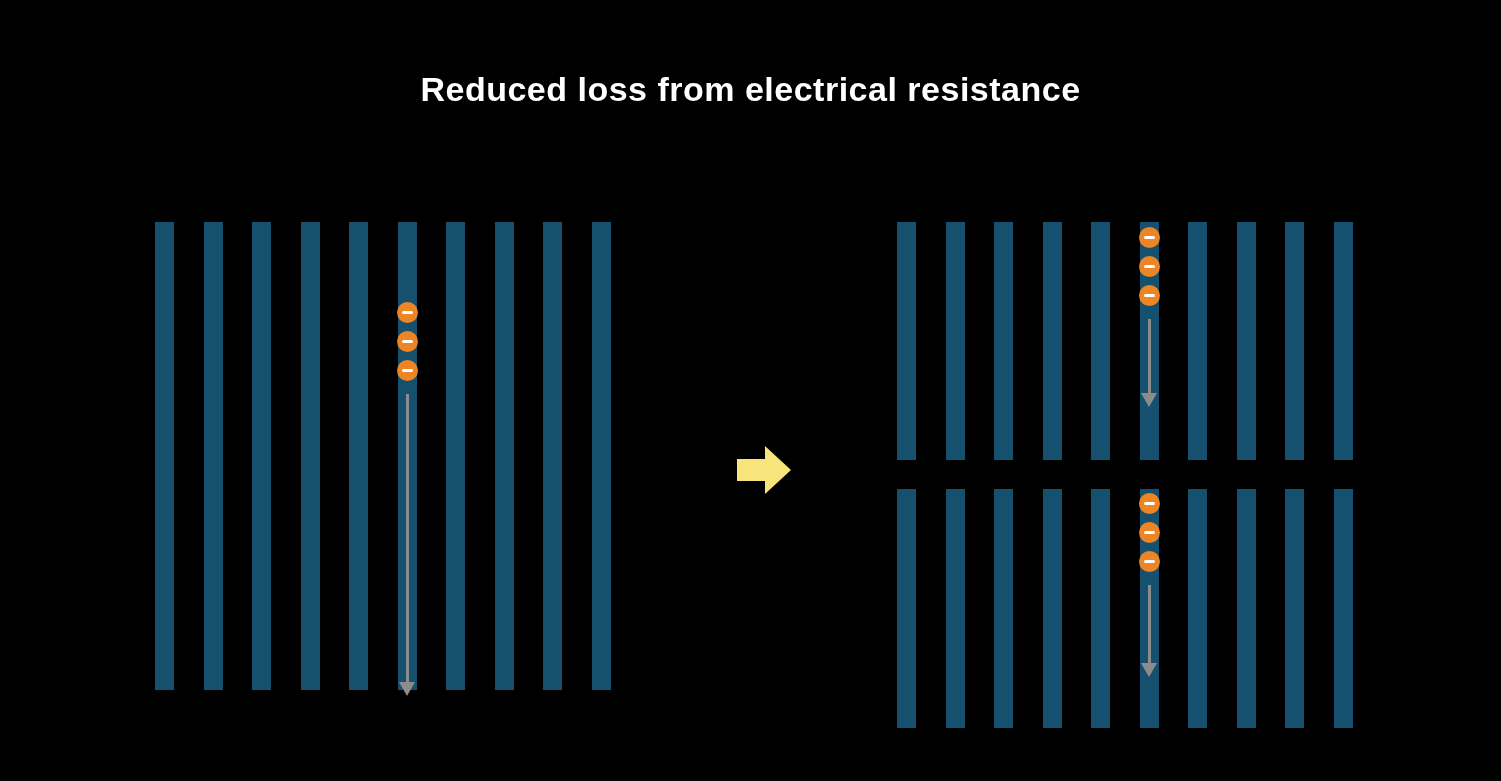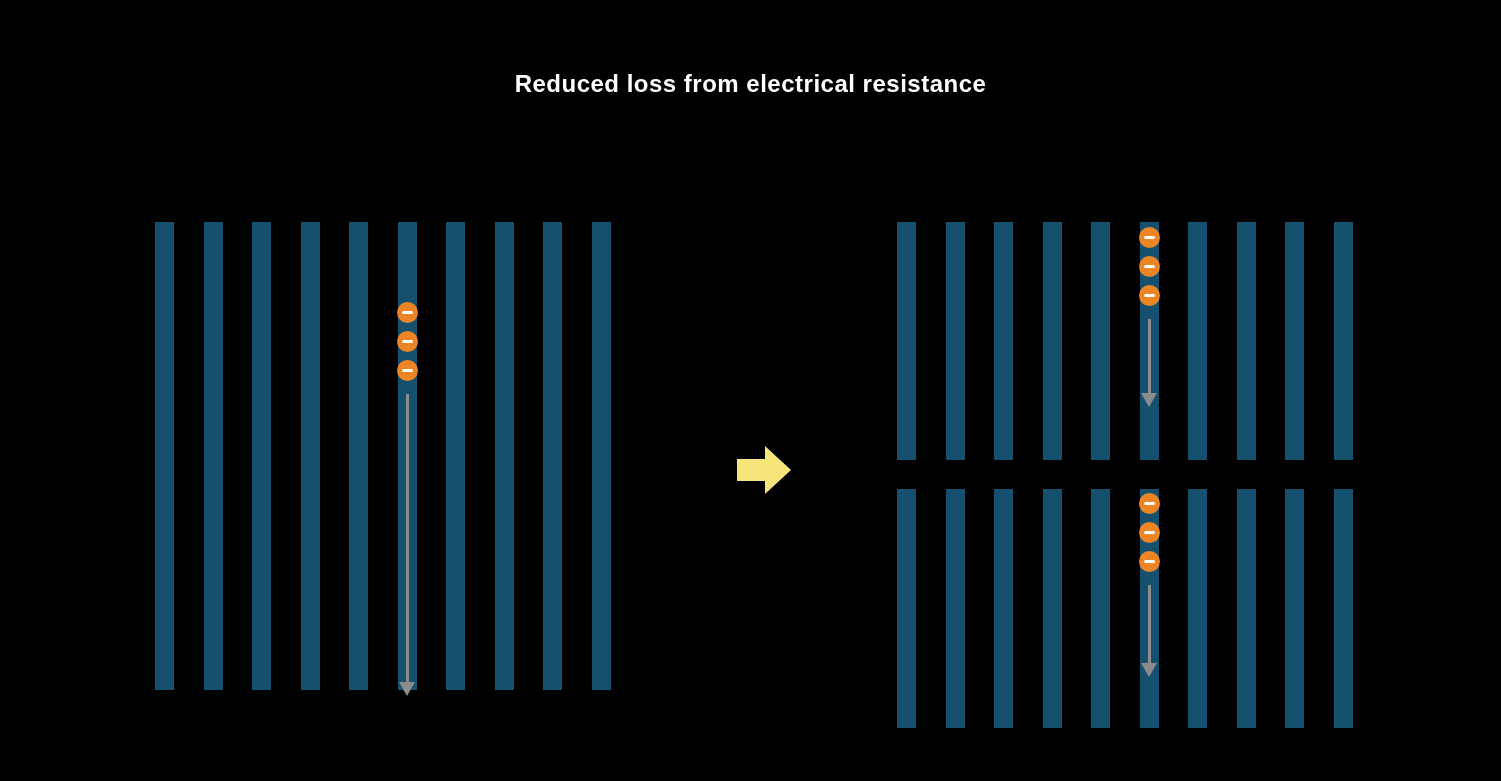--- a/index.html
+++ b/index.html
@@ -16,21 +16,21 @@
     width:1501px;height:781px;
     background:var(--background);
     font-family:"Liberation Sans", sans-serif;
     overflow:hidden;position:relative;
   }
   .canvas{position:absolute;inset:0;}
   .title{
     position:absolute;top:70px;left:0;width:100%;
     margin:0;text-align:center;
     color:var(--title);
-    font-size:24px;font-weight:bold;letter-spacing:0.5px;
+    font-size:34px;font-weight:bold;letter-spacing:0.5px;
   }
   .bars{
     position:absolute;display:flex;justify-content:space-between;
   }
   .bar{width:19px;height:100%;background:var(--bar);}
   #left-bars{left:155px;top:222px;width:456px;height:468px;}
   #right-top-bars{left:897px;top:222px;width:456px;height:238px;}
   #right-bottom-bars{left:897px;top:489px;width:456px;height:239px;}
 
   .flow{

